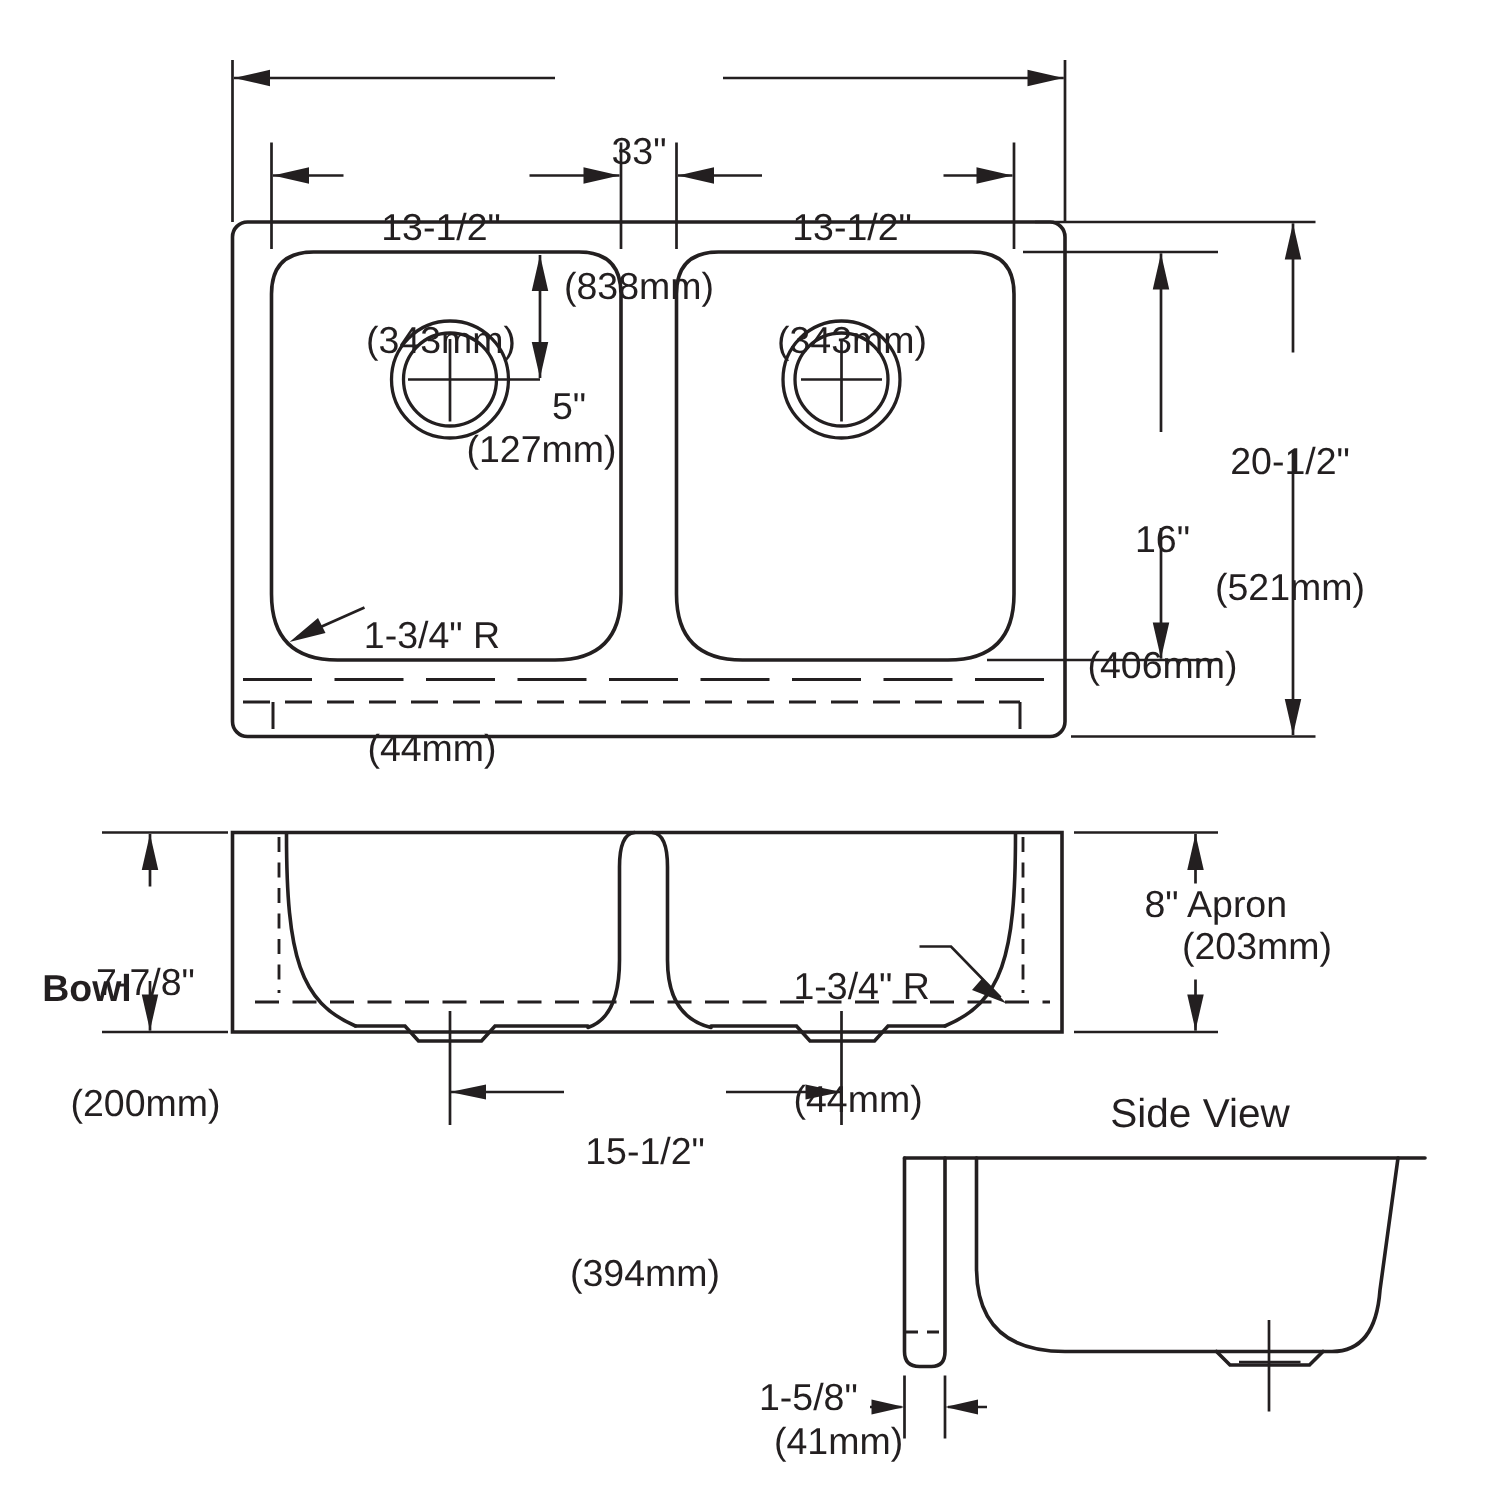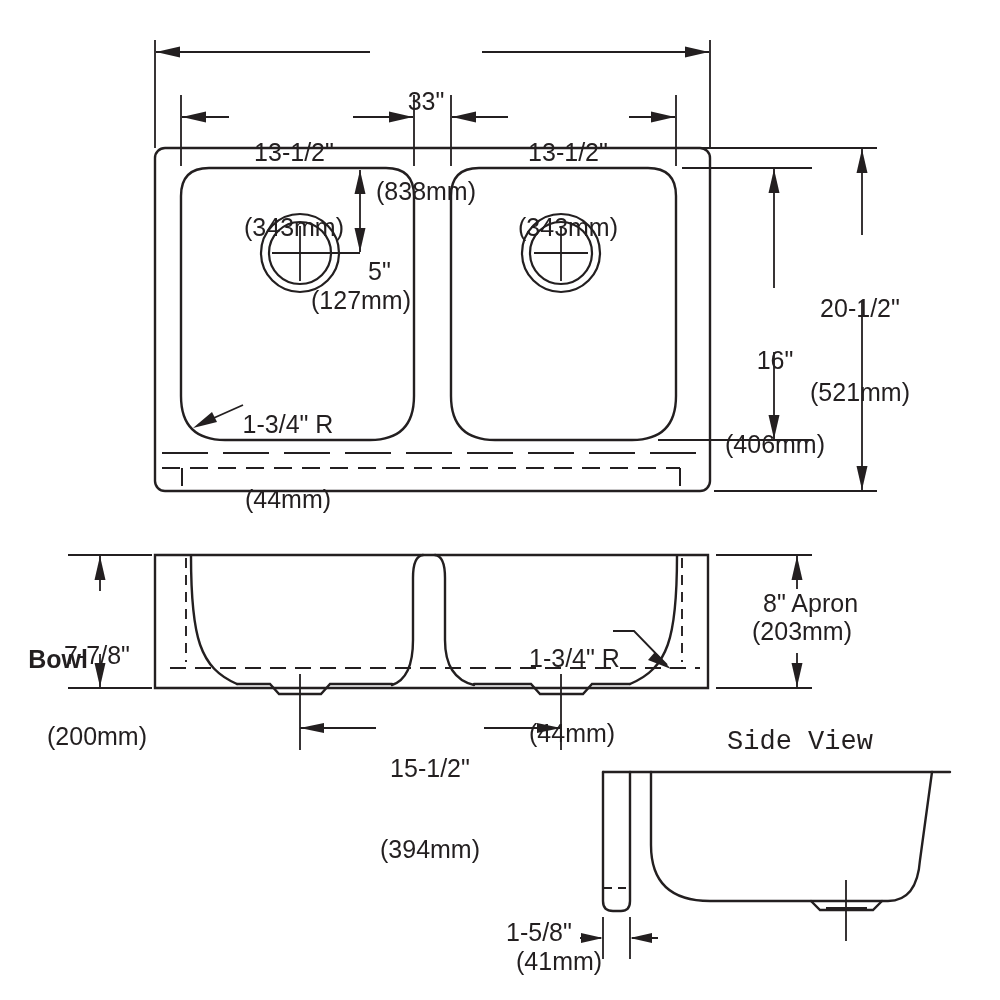--- a/index.html
+++ b/index.html
@@ -11,21 +11,21 @@
   .obj{fill:none;stroke:#231f20;stroke-width:2.4;stroke-linecap:round;}
   .thin{fill:none;stroke:#231f20;stroke-width:1.8;stroke-linecap:butt;}
   .arrow{fill:#231f20;stroke:none;}
   .dash-long{fill:none;stroke:#231f20;stroke-width:2;stroke-dasharray:46 15;}
   .dash-mid{fill:none;stroke:#231f20;stroke-width:2;stroke-dasharray:18 10;}
   .dash-hid{fill:none;stroke:#231f20;stroke-width:1.9;stroke-dasharray:10 7;}
   .dash-sm{fill:none;stroke:#231f20;stroke-width:1.9;stroke-dasharray:8 6;}
   .lbl{position:absolute;font-size:25px;line-height:27px;white-space:pre;text-align:center;}
   .lbl.center{transform:translateX(-50%);}
   .lbl.leftal{text-align:left;}
-  .title{font-size:27px;font-family:Liberation Mono, monospace;}
+  .title{font-size:27px;}
 </style>
 </head>
 <body>
 
 <div class="canvas">
 
   <svg class="linework" width="1000" height="1000" viewBox="0 0 1000 1000">
 
     <g>
       <rect class="obj" x="155" y="148" width="555" height="343" rx="10"></rect>
@@ -169,21 +169,21 @@
     <div>(200mm)</div>
   </div>
   <div class="lbl center" style="left:58px;top:646px;font-weight:bold;">Bowl</div>
 
   <div class="lbl leftal" style="left:529px;top:596px;line-height:25px;">
     <div>1-3/4" R</div>
     <div>(44mm)</div>
   </div>
 
   <div class="lbl leftal" style="left:763px;top:590px;">8" Apron</div>
-  <div class="lbl leftal" style="left:752px;top:618px;">(203mm)</div>
+  <div class="lbl leftal" style="left:788px;top:618px;">(203mm)</div>
 
   <div class="lbl center" style="left:430px;top:701px;line-height:27px;">
     <div>15-1/2"</div>
     <div>(394mm)</div>
   </div>
 
   <div class="lbl center title" style="left:800px;top:729px;">Side View</div>
 
   <div class="lbl leftal" style="left:506px;top:919px;">1-5/8"</div>
   <div class="lbl leftal" style="left:516px;top:948px;">(41mm)</div>

